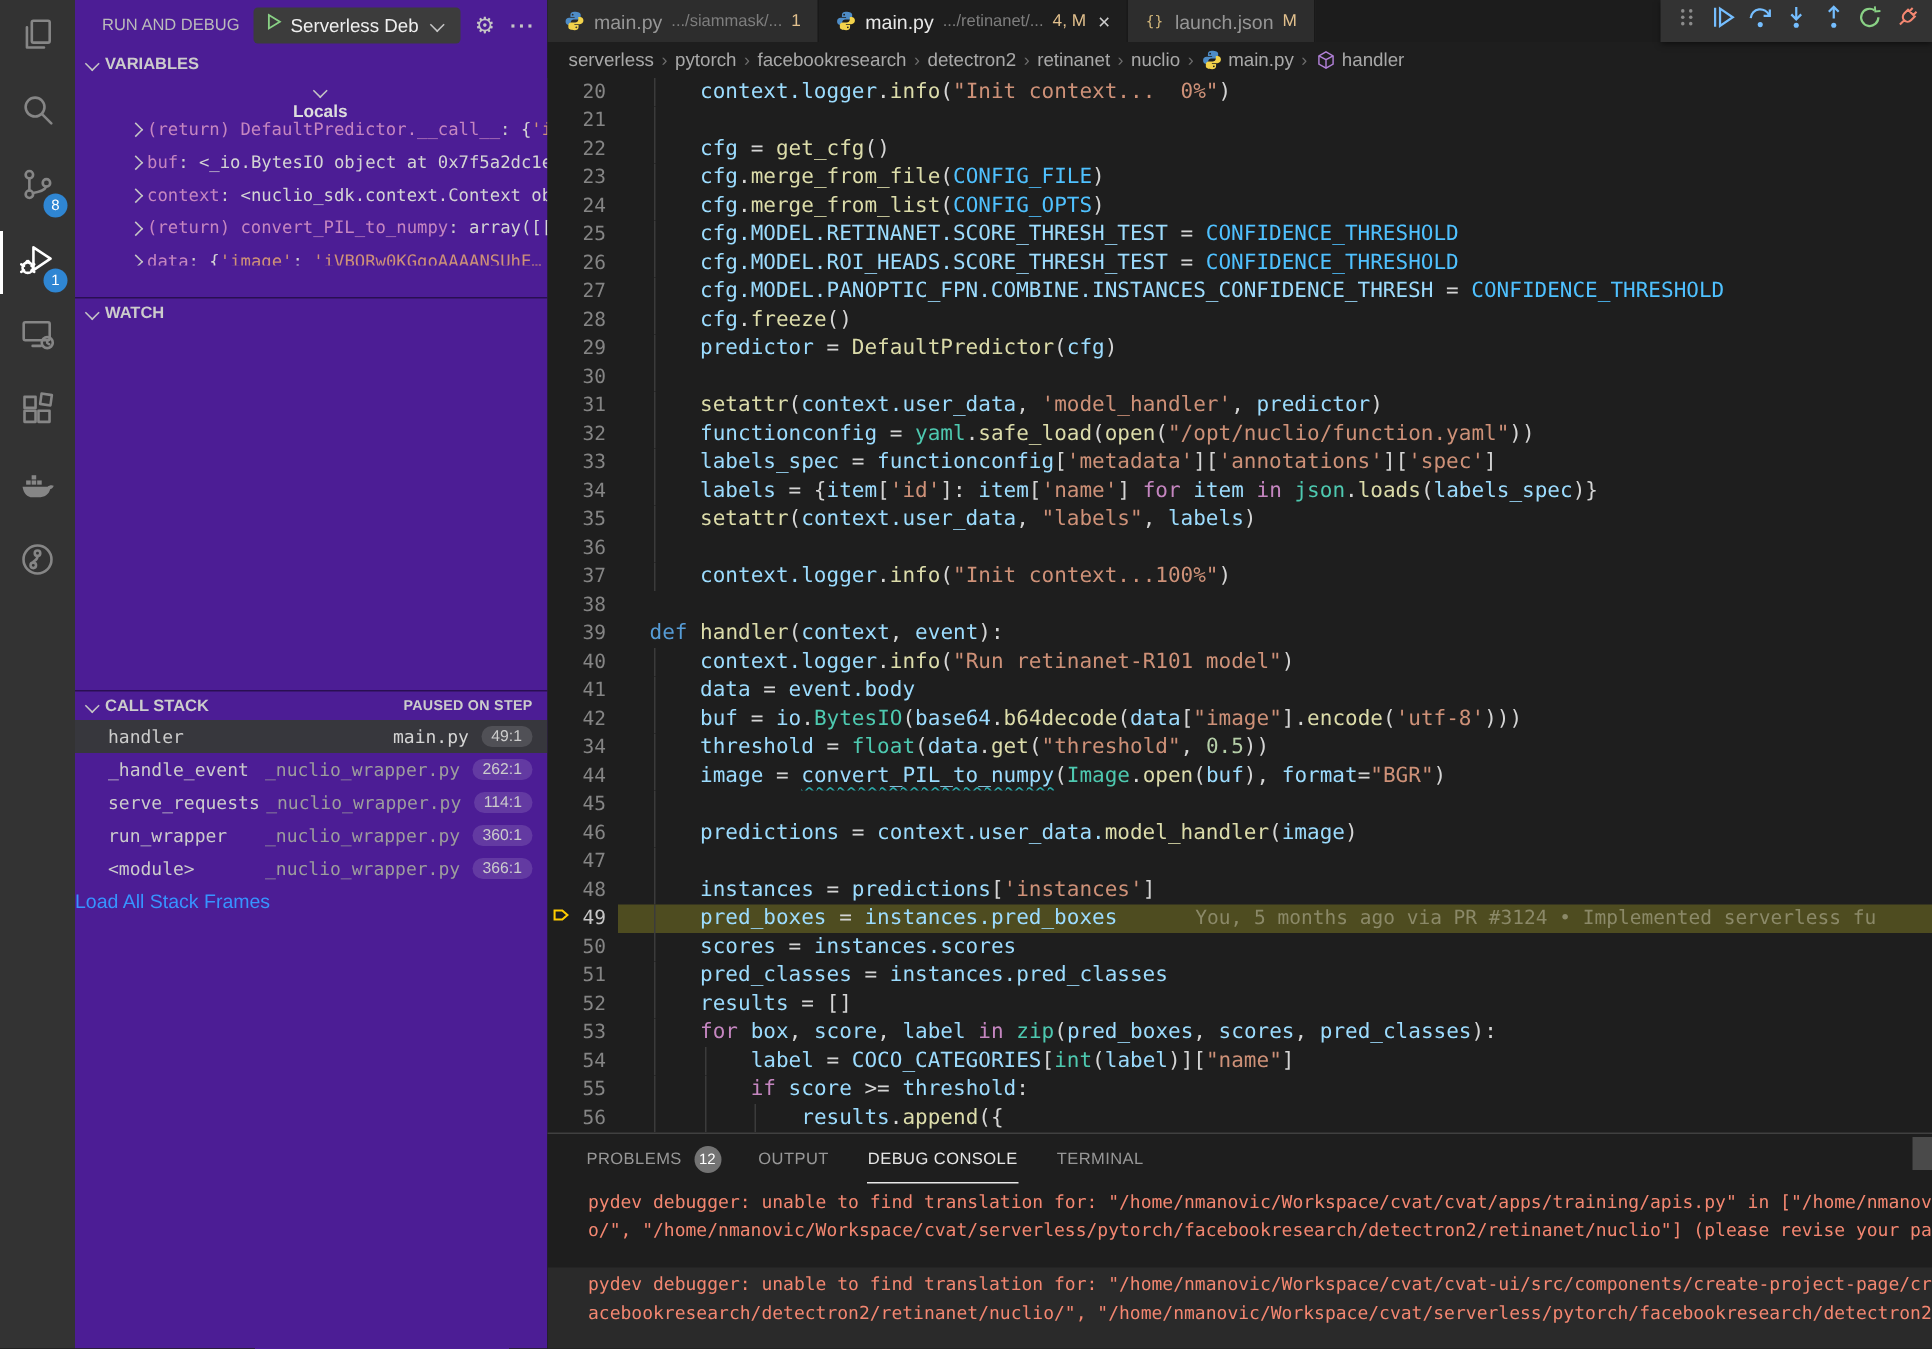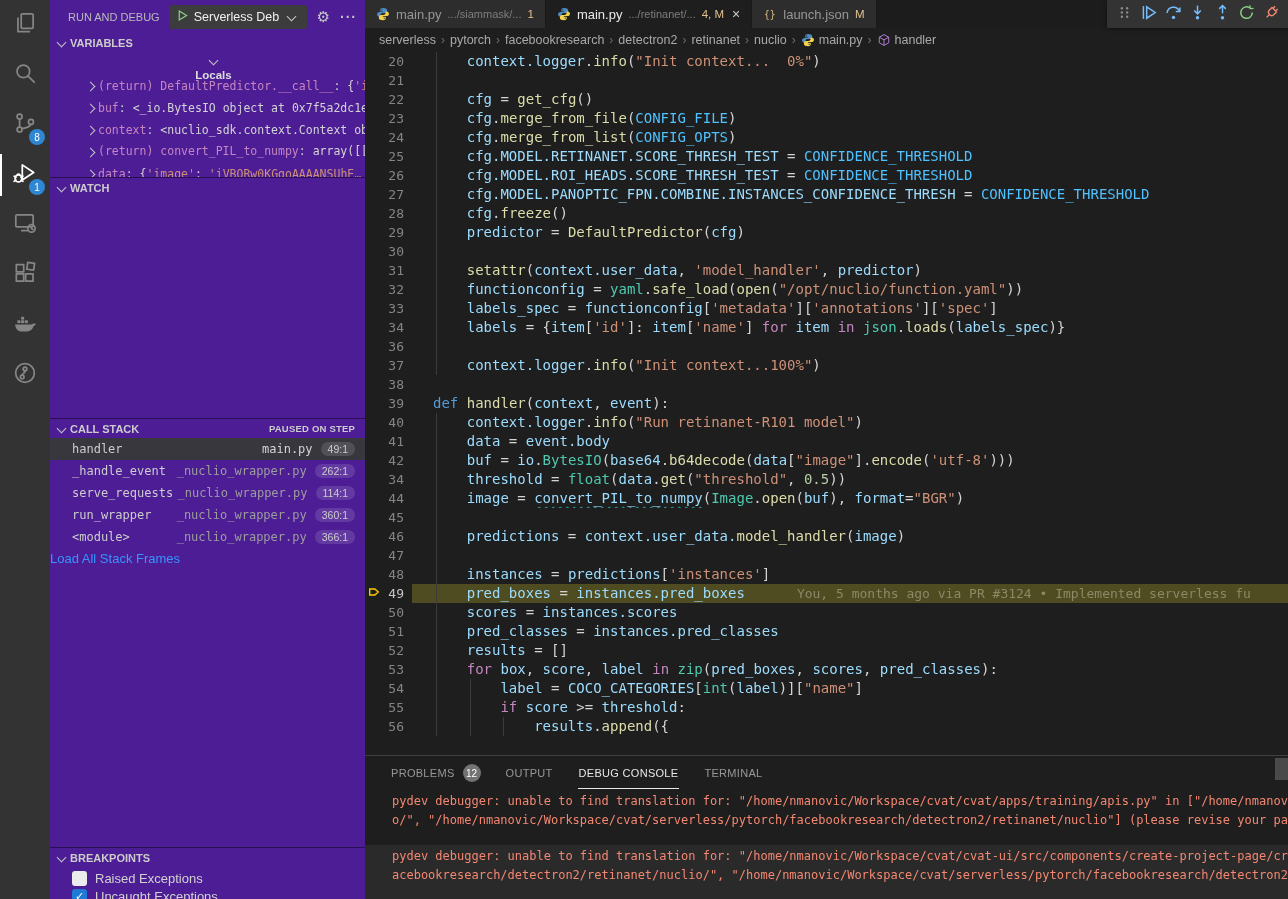--- a/index.html
+++ b/index.html
@@ -18,21 +18,21 @@
   
   .sidebar { width:315px; background:#4c1d95; flex:none; display:flex; flex-direction:column; color:#cccccc; overflow:hidden; }
   .side-title { height:33px; flex:none; display:flex; align-items:center; padding:0 8px 0 18px; }
   .st-label { font-size:11px; color:#bbbbbb; white-space:nowrap; }
   .cfg-dd { display:flex; align-items:center; gap:5px; background:#3c3c3c; height:24px; border-radius:3px; padding:0 7px; margin-left:9px; flex:1; min-width:0; cursor:pointer; }
   .dd-label { font-size:12.5px; color:#f0f0f0; white-space:nowrap; overflow:hidden; flex:1; }
   .gear { font-size:15px; color:#c5c5c5; margin-left:10px; cursor:pointer; }
   .more { font-size:14px; color:#c5c5c5; margin-left:10px; letter-spacing:1px; font-weight:bold; cursor:pointer; }
 
   .sec-h { height:20px; flex:none; display:flex; align-items:center; font-size:11px; font-weight:bold; color:#cccccc; padding-left:4px;text-align:right; }
-  .sec-h.bordered { border-top:1px solid rgba(0,0,0,.45); }
+  .sec-h.bordered { border-top:1px solid rgba(0,0,0,.45);margin-top:21px; }
   .sec-status { margin-left:auto; padding-right:10px; font-size:9.5px; font-weight:bold; color:#cccccc; letter-spacing:.2px; }
   .chev { width:16px; height:16px; position:relative; flex:none; }
   .chev::before { content:""; position:absolute; left:4px; top:4px; width:6px; height:6px; border-right:1.3px solid #c5c5c5; border-bottom:1.3px solid #c5c5c5; transform:rotate(45deg); }
   .chev.right::before { transform:rotate(-45deg); left:5px; top:5px; }
 
   .locals { height:22px; flex:none; display:flex; align-items:center; padding-left:12px; font-size:11.5px; font-weight:bold; color:#dddddd; }
   #var-rows { flex:none;padding-left:20px; }
   .var-row { height:22px; display:flex; align-items:center; padding-left:12px; font:11.5px "DejaVu Sans Mono", monospace; white-space:pre; overflow:hidden; cursor:pointer; }
   .var-row.partial { height:14px; overflow:hidden; align-items:flex-start; }
   .var-row.partial .twrap { margin-top:3px; }
@@ -496,20 +496,27 @@
         <div class="cl">
           <div class="gut">
             <span class="bpm"></span>
             <span class="lnum">34</span>
           </div>
           <div class="lbody"><i class="guide" style="left: 24px;"></i><span><span class="tok-p">    </span><span class="tok-v">labels</span><span class="tok-p"> = {</span><span class="tok-v">item</span><span class="tok-p">[</span><span class="tok-s">'id'</span><span class="tok-p">]: </span><span class="tok-v">item</span><span class="tok-p">[</span><span class="tok-s">'name'</span><span class="tok-p">] </span><span class="tok-c">for</span><span class="tok-p"> </span><span class="tok-v">item</span><span class="tok-p"> </span><span class="tok-c">in</span><span class="tok-p"> </span><span class="tok-t">json</span><span class="tok-p">.</span><span class="tok-f">loads</span><span class="tok-p">(</span><span class="tok-v">labels_spec</span><span class="tok-p">)}</span></span></div>
         </div>
         <div class="cl">
           <div class="gut">
             <span class="bpm"></span>
+            <span class="lnum">35</span>
+          </div>
+          <div class="lbody"><i class="guide" style="left: 24px;"></i><span><span class="tok-p">    </span><span class="tok-f">setattr</span><span class="tok-p">(</span><span class="tok-v">context.user_data</span><span class="tok-p">, </span><span class="tok-s">"labels"</span><span class="tok-p">, </span><span class="tok-v">labels</span><span class="tok-p">)</span></span></div>
+        </div>
+        <div class="cl">
+          <div class="gut">
+            <span class="bpm"></span>
             <span class="lnum">36</span>
           </div>
           <div class="lbody"><i class="guide" style="left: 24px;"></i><span></span></div>
         </div>
         <div class="cl">
           <div class="gut">
             <span class="bpm"></span>
             <span class="lnum">37</span>
           </div>
           <div class="lbody"><i class="guide" style="left: 24px;"></i><span><span class="tok-p">    </span><span class="tok-v">context.logger</span><span class="tok-p">.</span><span class="tok-f">info</span><span class="tok-p">(</span><span class="tok-s">"Init context...100%"</span><span class="tok-p">)</span></span></div>

